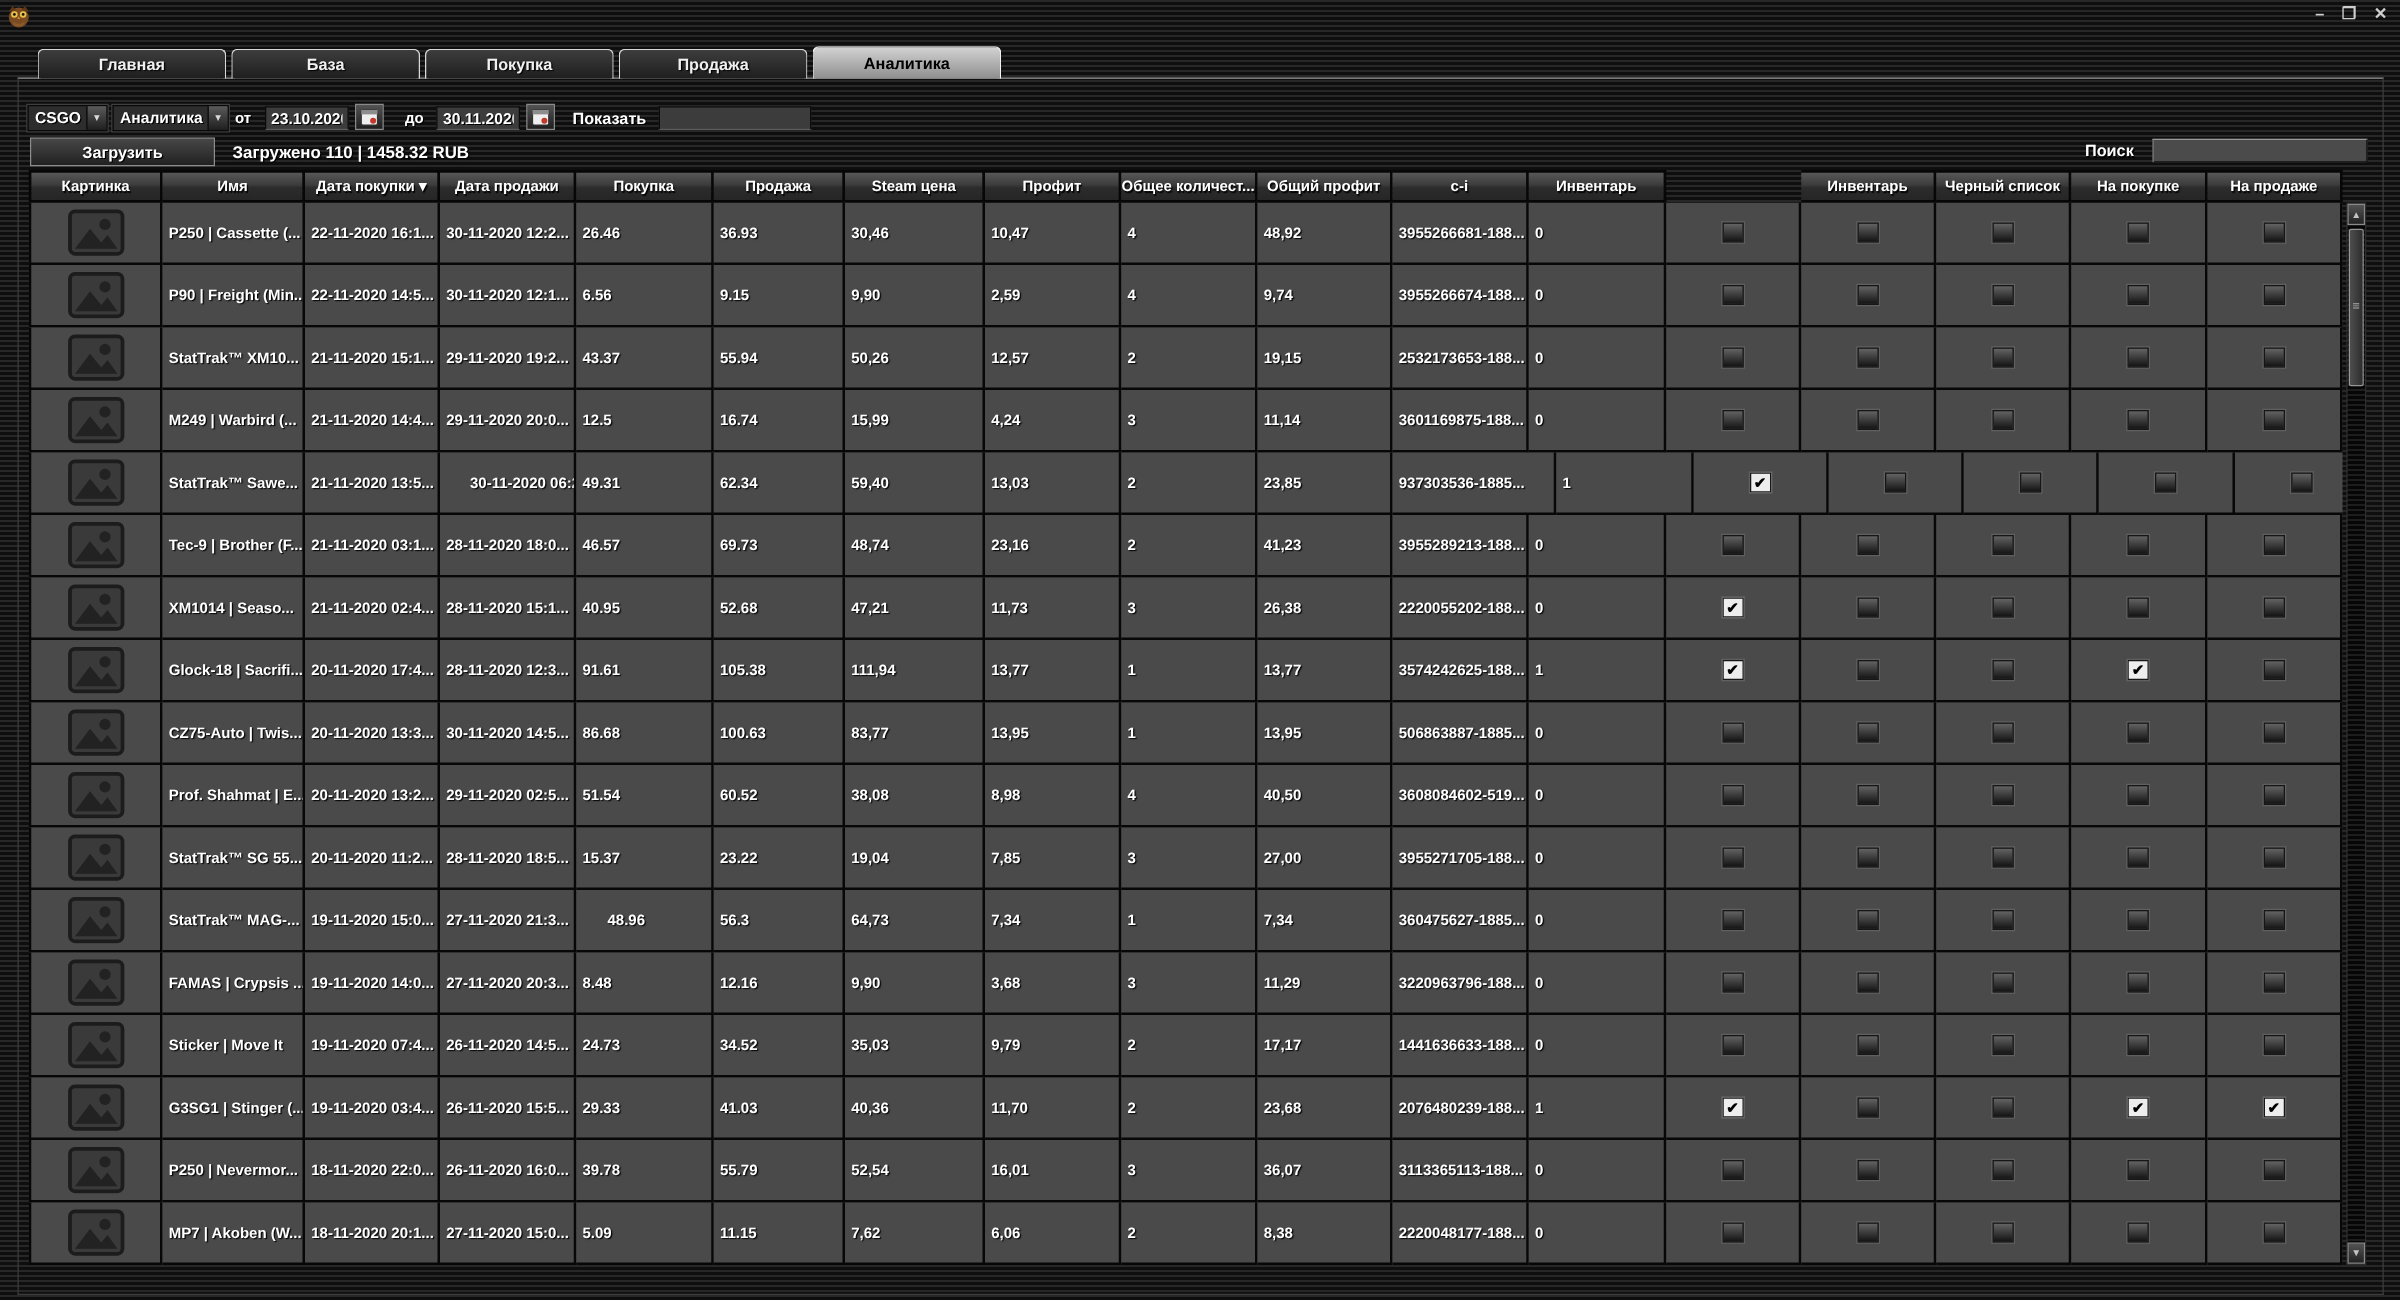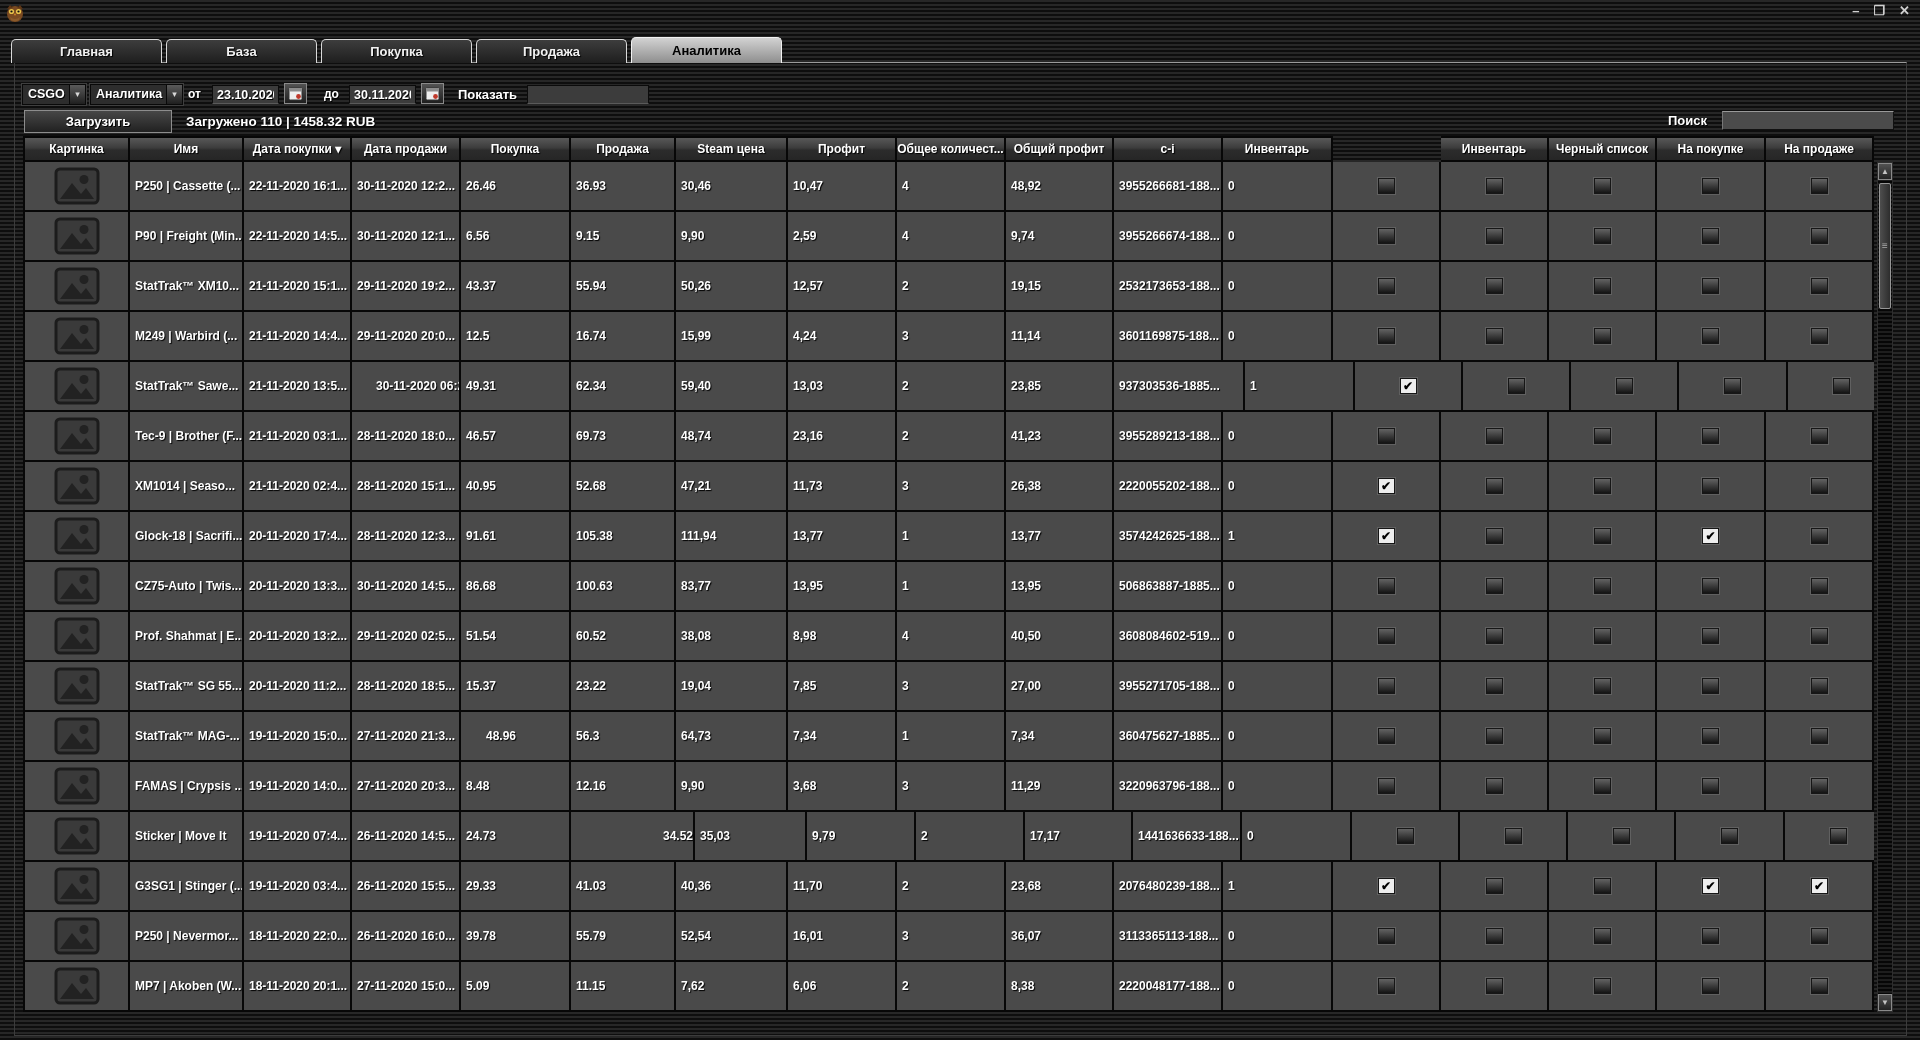--- a/index.html
+++ b/index.html
@@ -12,21 +12,21 @@
   
   .titlebar { position:absolute; left:0; top:0; width:1920px; height:27px; }
   .app-icon { position:absolute; left:5px; top:3px; width:20px; height:20px; }
   .win-title { position:absolute; left:0; top:6px; width:100%; text-align:center;
     font-size:12.5px; font-weight:bold; color:#d8d8d8; text-shadow:1px 1px 1px #000; }
   .win-controls { position:absolute; right:10px; top:4px; display:flex; gap:14px; }
   .win-controls span { color:#cfcfcf; font-size:13px; font-weight:bold; line-height:14px; cursor:default; }
   
   .tab-frame { position:absolute; left:14px; top:62px; width:1893px; height:974px;
     border-top:1px solid #9b9b9b; border-left:1px solid #3c3c3c; border-right:1px solid #3c3c3c; border-bottom:1px solid #3c3c3c; }
-  .tabs { position:absolute; left:11px; top:39px; display:flex; gap:4px; z-index:5; }
+  .tabs { position:absolute; left:30px; top:39px; display:flex; gap:4px; z-index:5; }
   .tab { width:151px; height:24px; line-height:23px; text-align:center; color:#f0f0f0;
     font-weight:bold; font-size:13px; text-shadow:1px 1px 1px #000;
     background:linear-gradient(#3d3d3d,#1e1e1e); border:1px solid #d9d9d9; border-bottom:none;
     border-radius:5px 5px 0 0; }
   .tab.active { background:linear-gradient(#d2d2d2,#8e8e8e); color:#000; text-shadow:none;
     height:26px; margin-top:-2px; line-height:25px; border-color:#f2f2f2; }
   
   .combo { position:absolute; top:84px; height:21px; display:flex; background:#2d2d2d;
     border:1px solid #090909; box-shadow:0 0 0 1px #3f3f3f; }
   .combo .val { flex:1; padding:0 5px; font-size:12.5px; font-weight:bold; line-height:19px;
@@ -631,21 +631,21 @@
           <svg width="46" height="38" viewBox="0 0 46 38">
             <rect x="2" y="2" width="42" height="34" rx="4" fill="#3a3a3a" stroke="#1c1c1c" stroke-width="3"></rect>
             <circle cx="30" cy="12.5" r="4.5" fill="#222"></circle>
             <path d="M6 32 L18 16 L27 27 L32 21 L40 32 Z" fill="#222"></path>
           </svg>
         </div>
         <div class="td td-text" style="width: 114px;">Sticker | Move It</div>
         <div class="td td-text" style="width: 108px;">19-11-2020 07:4...</div>
         <div class="td td-text" style="width: 109px;">26-11-2020 14:5...</div>
         <div class="td td-text" style="width: 110px;">24.73</div>
-        <div class="td td-text" style="width: 124px; text-align: right;">34.52</div>
+        <div class="td td-text" style="width: 105px;">34.52</div>
         <div class="td td-text" style="width: 112px;">35,03</div>
         <div class="td td-text" style="width: 109px;">9,79</div>
         <div class="td td-text" style="width: 109px;">2</div>
         <div class="td td-text" style="width: 108px;">17,17</div>
         <div class="td td-text" style="width: 109px;">1441636633-188...</div>
         <div class="td td-text" style="width: 110px;">0</div>
         <div class="td td-check" style="width: 108px;">
           <div class="cb"></div>
         </div>
         <div class="td td-check" style="width: 108px;">

